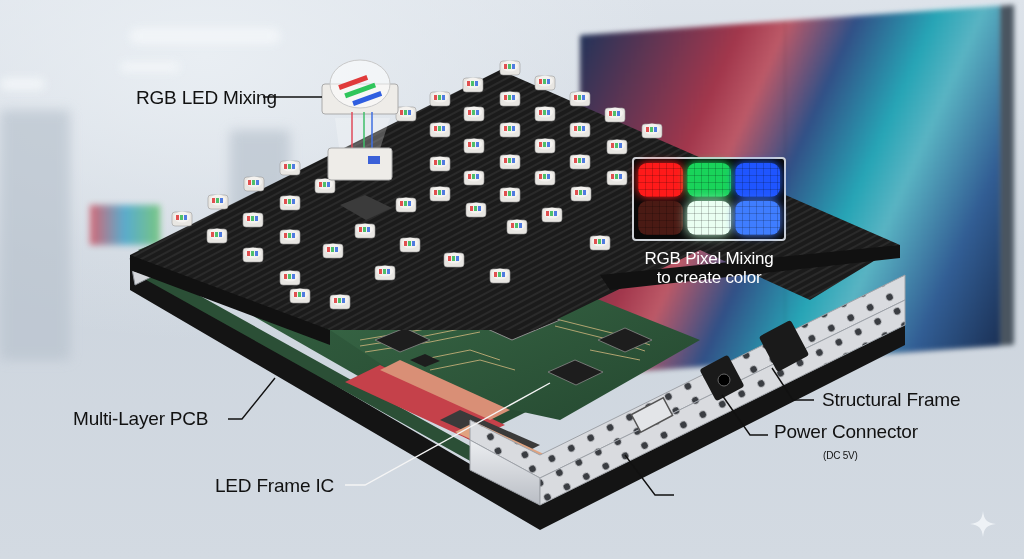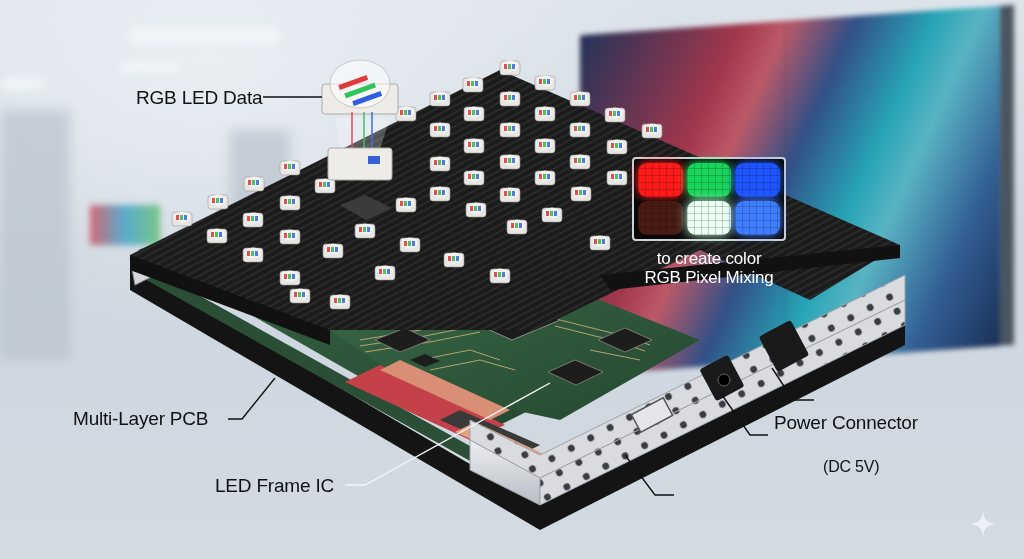--- a/index.html
+++ b/index.html
@@ -14,21 +14,21 @@
       transform:skewY(-4deg);filter:blur(2.5px);
       background:
         repeating-linear-gradient(90deg, rgba(0,0,0,.25) 0 2px, transparent 2px 6px),
         repeating-linear-gradient(0deg, rgba(0,0,0,.25) 0 2px, transparent 2px 6px),
         linear-gradient(115deg,#2a3d6a 0%,#c0415a 28%,#e06a7b 36%,#3b5fa0 48%,#2ec4d8 62%,#6ad6e8 70%,#3b6fb0 85%,#203a66 100%);
       border-right:14px solid #4a5560;}
   .small-monitor{position:absolute;left:90px;top:205px;width:70px;height:40px;filter:blur(3px);
       background:linear-gradient(90deg,#d04a5a,#3aa0c8,#5fbf6a);opacity:.8;}
   svg.ill{position:absolute;left:0;top:0;}
   .label{position:absolute;color:#111;font-size:19px;white-space:nowrap;letter-spacing:-0.2px;}
-  .label.small{font-size:16px;margin-top:8px;}
+  .label.small{font-size:10px;}
   .label.white{color:#fff;font-size:17px;text-align:center;line-height:19px;}
   .inset{position:absolute;left:632px;top:157px;width:154px;height:84px;border:2px solid #cfd3d8;border-radius:4px;background:#080808;
       display:grid;grid-template-columns:repeat(3,1fr);grid-template-rows:repeat(2,1fr);gap:4px;padding:4px;box-sizing:border-box;}
   .cell{border-radius:9px;position:relative;
       background-image:repeating-linear-gradient(90deg, rgba(0,0,0,.18) 0 1px, transparent 1px 7px),
                        repeating-linear-gradient(0deg, rgba(0,0,0,.18) 0 1px, transparent 1px 7px);}
   .sparkle{position:absolute;left:968px;top:509px;width:30px;height:30px;}
 </style>
 </head>
 <body>
@@ -196,26 +196,27 @@
 
   <div class="inset">
     <div class="cell" style="background-color:#ff1a1a;box-shadow:0 0 10px #ff2020"></div>
     <div class="cell" style="background-color:#19d45a;box-shadow:0 0 10px #20e060"></div>
     <div class="cell" style="background-color:#1f55ff;box-shadow:0 0 10px #2060ff"></div>
     <div class="cell" style="background-color:#4a1a14"></div>
     <div class="cell" style="background-color:#eafff2;box-shadow:0 0 12px #bfffd8"></div>
     <div class="cell" style="background-color:#3f7dff;box-shadow:0 0 10px #4a80ff"></div>
   </div>
   <div class="label white" style="left:636px;top:249px;width:146px">
+    <div>RGB Pixel Mixing</div>
     <div>to create color</div>
-    <div>RGB Pixel Mixing</div>
   </div>
 
-  <div class="label" style="left:136px;top:87px">RGB LED Data</div>
+  <div class="label" style="left:136px;top:87px">RGB LED Mixing</div>
   <div class="label" style="left:73px;top:408px">Multi-Layer PCB</div>
   <div class="label" style="left:215px;top:475px">LED Frame IC</div>
-  <div class="label" style="left:774px;top:412px">Power Connector</div>
+  <div class="label" style="left:822px;top:389px">Structural Frame</div>
+  <div class="label" style="left:774px;top:421px">Power Connector</div>
   <div class="label small" style="left:823px;top:450px">(DC 5V)</div>
 
   <svg class="sparkle" viewBox="0 0 30 30">
     <path d="M15 2 C16 11 19 14 28 15 C19 16 16 19 15 28 C14 19 11 16 2 15 C11 14 14 11 15 2 Z" fill="#eef2f6"></path>
   </svg>
 </div>
 
 </body></html>

